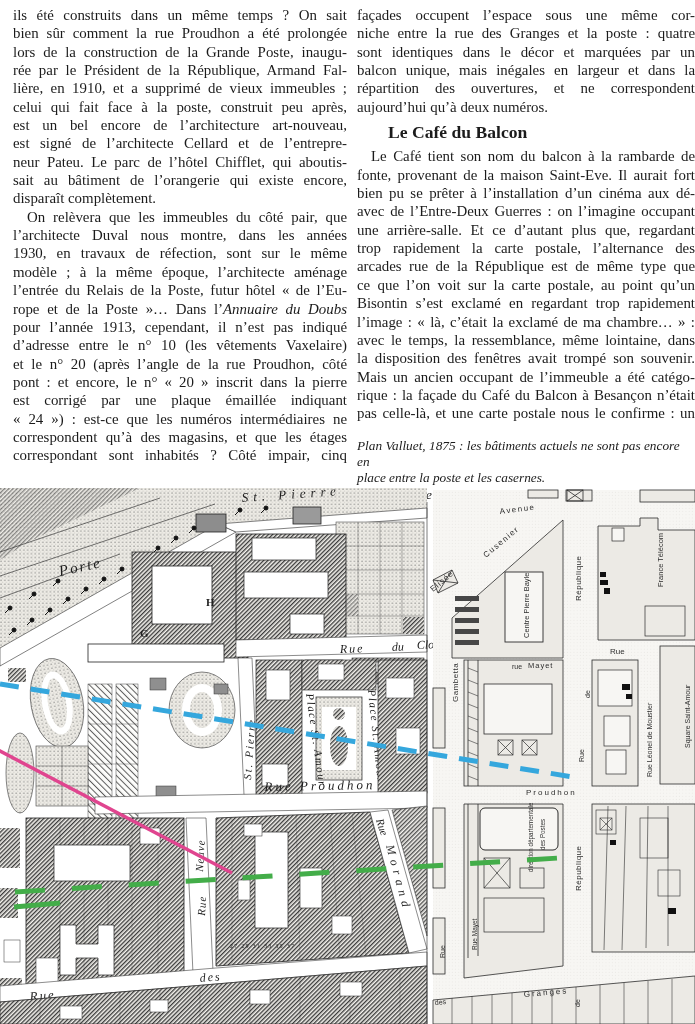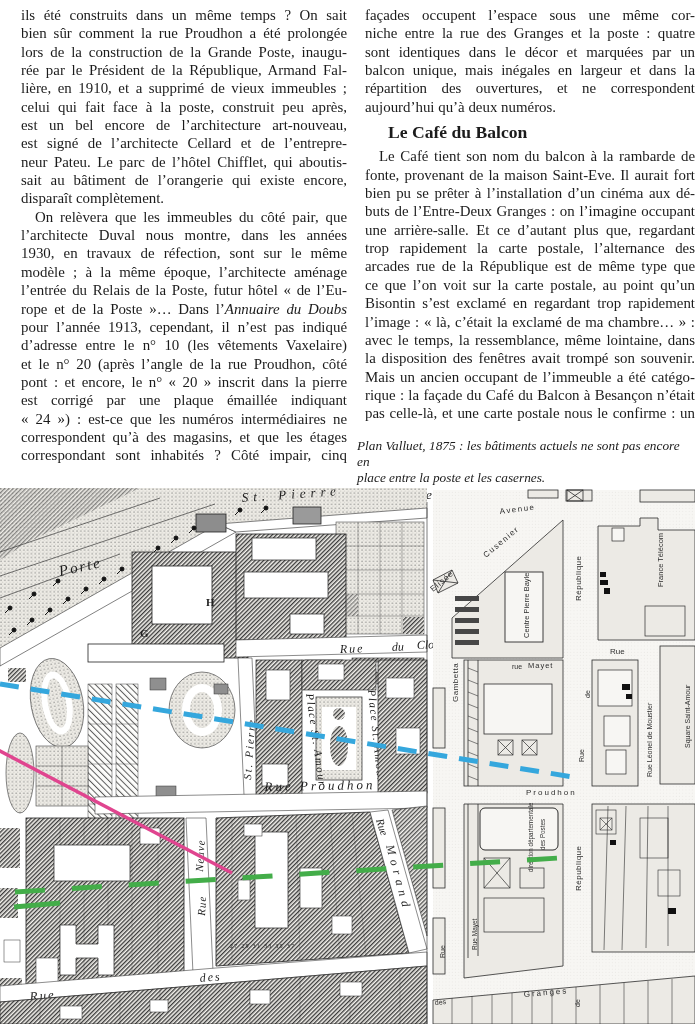--- a/index.html
+++ b/index.html
@@ -1,21 +1,21 @@
 <!DOCTYPE html>
 <html><head>
 <meta charset="utf-8">
 <style>
   html,body{margin:0;padding:0;background:#ffffff;}
   body{width:695px;height:1024px;position:relative;overflow:hidden;
        font-family:"Liberation Serif", serif;color:#1b1b1b;}
   .col{position:absolute;top:6px;font-size:14.9px;line-height:18.35px;}
   .col-left{left:13px;width:334px;}
   .col-right{left:357px;width:338px;}
-  .para div{text-align:justify;text-align-last:justify;margin-left:8px;}
+  .para div{text-align:justify;text-align-last:justify;}
   .para div.lastline{text-align-last:left;}
   .indent div:first-child{text-indent:14px;}
   .heading{font-size:17.6px;font-weight:bold;margin:7px 0 6px 31px;
            font-family:"Liberation Serif", serif;}
   .caption{margin-top:15px;font-style:italic;font-size:13.3px;line-height:16.4px;}
   .caption div{text-align:left;text-align-last:left;}
   .map-wrap{position:absolute;top:488px;left:0;width:695px;height:536px;}
   svg text{user-select:none;}
   .oldlbl{font-family:"Liberation Serif", serif;font-style:italic;fill:#1d1d1d;}
   .oldnum{font-family:"Liberation Serif", serif;fill:#222;}
@@ -64,21 +64,21 @@
         <div>sont identiques dans le décor et marquées par un</div>
         <div>balcon unique, mais inégales en largeur et dans la</div>
         <div>répartition des ouvertures, et ne correspondent</div>
         <div class="lastline">aujourd’hui qu’à deux numéros.</div>
       </div>
     <div class="heading">Le Café du Balcon</div>
     <div class="para indent">
         <div>Le Café tient son nom du balcon à la rambarde de</div>
         <div>fonte, provenant de la maison Saint-Eve. Il aurait fort</div>
         <div>bien pu se prêter à l’installation d’un cinéma aux dé-</div>
-        <div>buts de l’Entre-Deux Granges : on l’imagine occupant</div>
+        <div>avec de l’Entre-Deux Guerres : on l’imagine occupant</div>
         <div>une arrière-salle. Et ce d’autant plus que, regardant</div>
         <div>trop rapidement la carte postale, l’alternance des</div>
         <div>arcades rue de la République est de même type que</div>
         <div>ce que l’on voit sur la carte postale, au point qu’un</div>
         <div>Bisontin s’est exclamé en regardant trop rapidement</div>
         <div>l’image : « là, c’était la exclamé de ma chambre… » :</div>
         <div>avec le temps, la ressemblance, même lointaine, dans</div>
         <div>la disposition des fenêtres avait trompé son souvenir.</div>
         <div>Mais un ancien occupant de l’immeuble a été catégo-</div>
         <div>rique : la façade du Café du Balcon à Besançon n’était</div>

